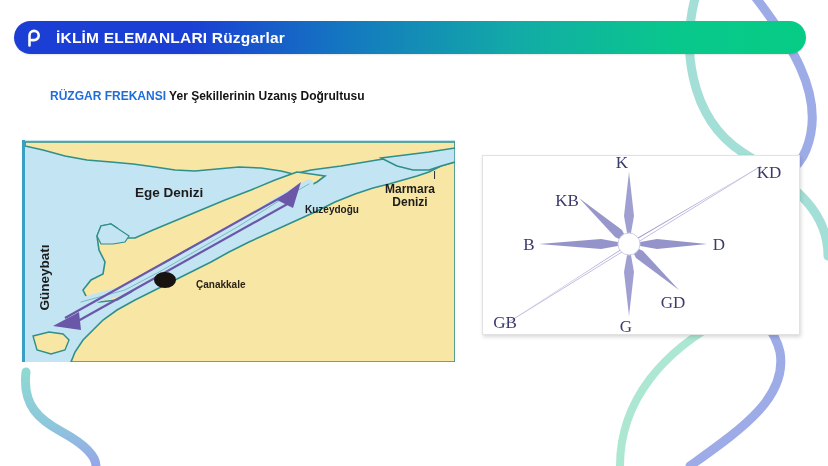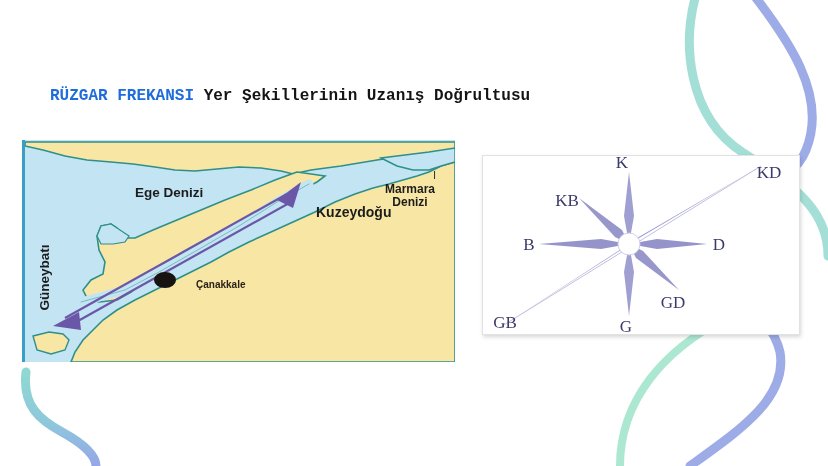--- a/index.html
+++ b/index.html
@@ -25,38 +25,38 @@
     display:flex;align-items:center;justify-content:center;
   }
   .header-title{
     color:#ffffff;font-size:15.5px;font-weight:bold;letter-spacing:.2px;
     margin-left:10px;white-space:nowrap;
   }
 
   
   .heading{
     position:absolute;left:50px;top:84px;width:700px;
-    font-size:16px;font-weight:bold;line-height:25px;color:#141414;font-family:Liberation Mono, monospace;
+    font-size:12px;font-weight:bold;line-height:25px;color:#141414;
   }
   .heading .hl{color:#1f6ddb;}
 
   
   .map-figure{
     position:absolute;left:22px;top:140px;width:430px;height:222px;
     background:#f0abfc;overflow:hidden;
     border-left:3px solid #3a9fc4;
   }
   .map-svg{display:block;width:430px;height:222px;}
   .map-label{
     position:absolute;font-family:"Liberation Sans",sans-serif;font-weight:bold;
     color:#1c1c1c;white-space:nowrap;
   }
   .lbl-ege{left:110px;top:45px;font-size:13.5px;}
   .lbl-marmara{left:360px;top:43px;font-size:12px;line-height:13px;text-align:center;}
-  .lbl-kuzeydogu{left:291px;top:64px;font-size:14px;}
+  .lbl-kuzeydogu{left:280px;top:64px;font-size:10px;}
   .lbl-canakkale{left:171px;top:139px;font-size:10px;color:#2c2318;}
   .lbl-guneybati{
     left:-14px;top:130px;font-size:13.5px;
     transform:rotate(-90deg);transform-origin:center;
   }
   .edge-mark{position:absolute;left:433px;top:170px;color:#33353a;font-size:11px;line-height:10px;}
 
   
   .compass-card{
     position:absolute;left:482px;top:155px;width:316px;height:178px;
@@ -86,20 +86,29 @@
     <path d="M 742 -20 C 790 40 828 96 806 150 C 788 196 716 186 706 238
              C 698 286 768 300 780 352 C 788 398 740 430 690 466" fill="none" stroke="#98a7e6" stroke-width="9" stroke-linecap="round" opacity="0.95"></path>
 
     <path d="M 700 -18 C 678 44 690 118 742 152 C 800 188 828 214 828 256" fill="none" stroke="#9bdcd2" stroke-width="9" stroke-linecap="round" opacity="0.92"></path>
 
     <path d="M 620 466 C 620 400 664 350 726 318" fill="none" stroke="#a8e6cf" stroke-width="8" stroke-linecap="round" opacity="0.95"></path>
 
     <path d="M 26 372 C 22 406 40 420 62 432 C 84 444 96 456 96 466" fill="none" stroke="url(#gTealBlue)" stroke-width="9" stroke-linecap="round"></path>
   </svg>
 
+  <div class="header-bar">
+    <span class="header-icon">
+      <svg viewBox="0 0 26 26" width="26" height="26" aria-hidden="true">
+        <circle cx="13" cy="13" r="12.5" fill="#1b3ed4"></circle>
+        <path d="M9.5 20.5 L9.5 10.5 A4.6 4.6 0 1 1 14.1 15.1 L11.6 15.1" fill="none" stroke="#ffffff" stroke-width="2.6" stroke-linecap="round" stroke-linejoin="round"></path>
+      </svg>
+    </span>
+    <span class="header-title">İKLİM ELEMANLARI Rüzgarlar</span>
+  </div>
 
   <div class="heading">
     <span class="hl">RÜZGAR FREKANSI</span><span> Yer Şekillerinin Uzanış Doğrultusu</span><br>
   </div>
 
   <div class="map-figure">
     <svg class="map-svg" viewBox="0 0 430 222" width="430" height="222" aria-hidden="true">
 
       <rect x="0" y="0" width="430" height="222" fill="#c3e4f3"></rect>
 

